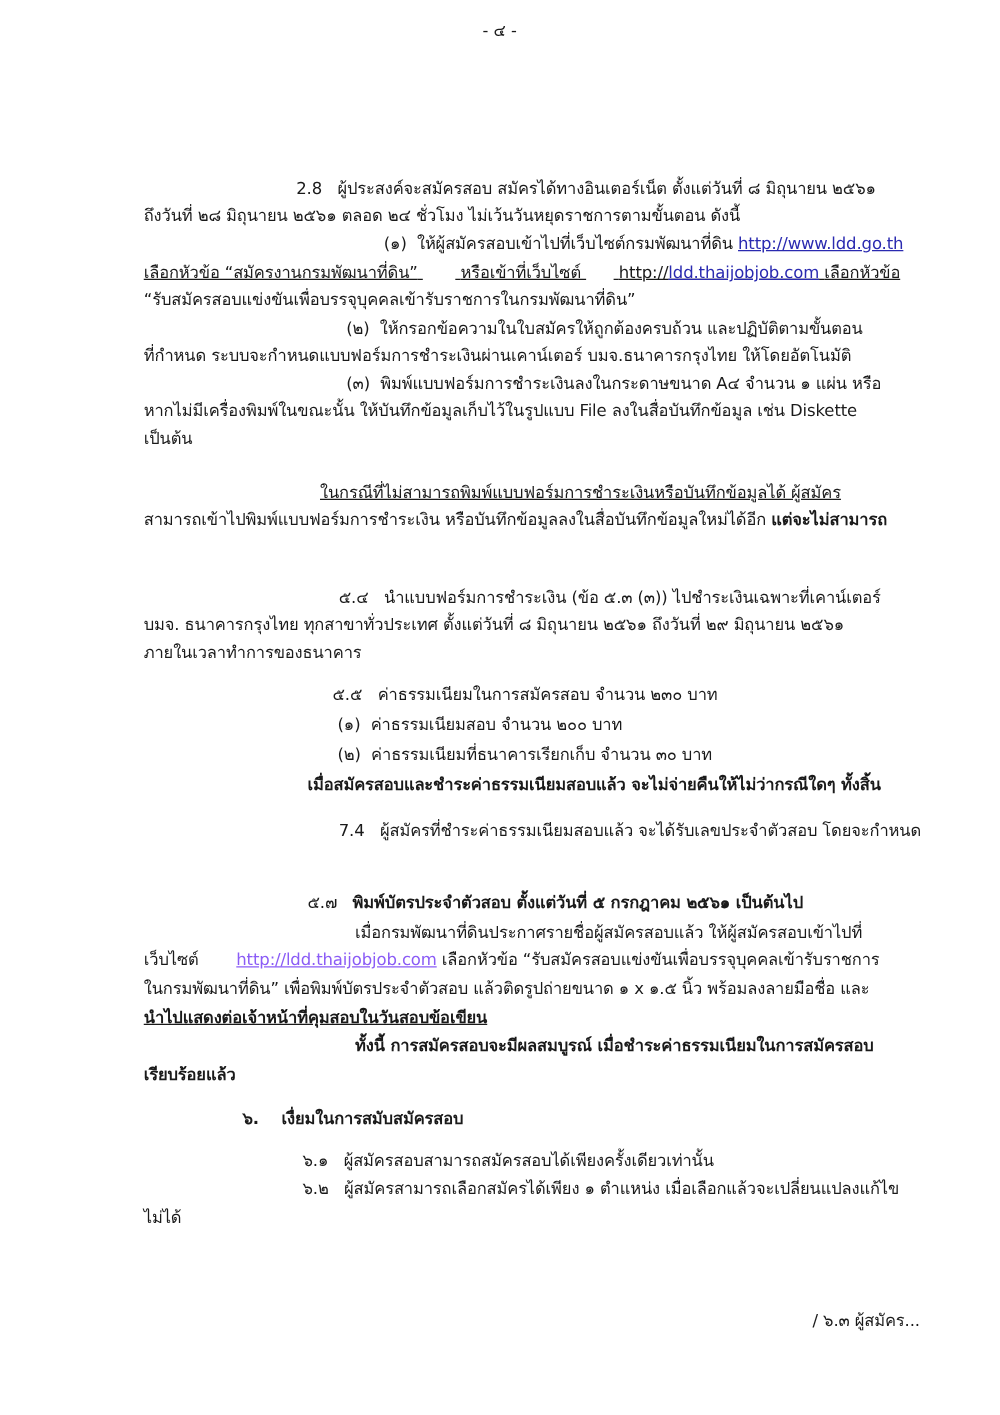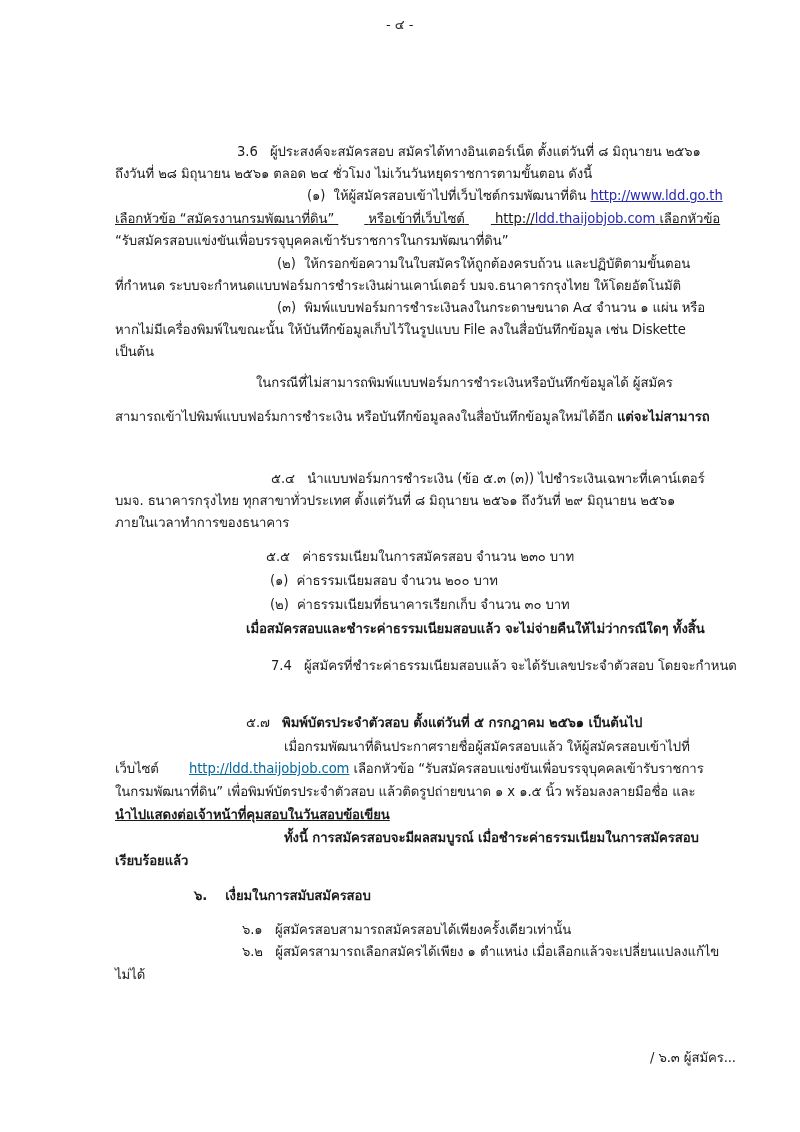--- a/index.html
+++ b/index.html
@@ -27,39 +27,39 @@
       line-height: 18px;
       letter-spacing: -0.1px;
     }
     .b { font-weight: bold; }
     .u { text-decoration: underline; }
     .link {
       color: #2a2ab0;
       text-decoration: underline;
     }
     .link-dark {
-      color: #0369a1;
+      color: #8b5cf6;
       text-decoration: underline;
     }
     .page-num {
       position: absolute;
       left: 386px;
       top: 14px;
       font-size: 13px;
     }
   </style>
 </head>
 <body>
 
 <div class="page">
 
   <div class="page-num">- ๔ -</div>
 
   <div class="ln" style="left:237px; top:143px;">
-    <span>3.6</span>&nbsp;&nbsp;
+    <span>2.8</span>&nbsp;&nbsp;
     <span>ผู้ประสงค์จะสมัครสอบ สมัครได้ทางอินเตอร์เน็ต ตั้งแต่วันที่ ๘ มิถุนายน ๒๕๖๑</span>
   </div>
   <div class="ln" style="left:115px; top:165px;">ถึงวันที่ ๒๘ มิถุนายน ๒๕๖๑ ตลอด ๒๔ ชั่วโมง ไม่เว้นวันหยุดราชการตามขั้นตอน  ดังนี้</div>
 
   <div class="ln" style="left:307px; top:187px;text-align:center;">
     <span>(๑)</span>&nbsp;
     <span>ให้ผู้สมัครสอบเข้าไปที่เว็บไซต์กรมพัฒนาที่ดิน</span>
     <a class="link" href="#">http://www.ldd.go.th</a>
   </div>
   <div class="ln" style="left:115px; top:210px;text-decoration:underline;">
@@ -78,21 +78,21 @@
   </div>
   <div class="ln" style="left:115px; top:277px;">ที่กำหนด ระบบจะกำหนดแบบฟอร์มการชำระเงินผ่านเคาน์เตอร์ บมจ.ธนาคารกรุงไทย ให้โดยอัตโนมัติ</div>
 
   <div class="ln" style="left:277px; top:299px;">
     <span>(๓)</span>&nbsp;
     <span>พิมพ์แบบฟอร์มการชำระเงินลงในกระดาษขนาด A๔ จำนวน ๑ แผ่น หรือ</span>
   </div>
   <div class="ln" style="left:115px; top:321px;">หากไม่มีเครื่องพิมพ์ในขณะนั้น ให้บันทึกข้อมูลเก็บไว้ในรูปแบบ File    ลงในสื่อบันทึกข้อมูล เช่น Diskette</div>
   <div class="ln" style="left:115px; top:343px;">เป็นต้น</div>
 
-  <div class="ln" style="left:256px; top:374px;">ในกรณีที่ไม่สามารถพิมพ์แบบฟอร์มการชำระเงินหรือบันทึกข้อมูลได้ ผู้สมัคร</div>
+  <div class="ln" style="left:256px; top:386px;text-decoration:underline;">ในกรณีที่ไม่สามารถพิมพ์แบบฟอร์มการชำระเงินหรือบันทึกข้อมูลได้ ผู้สมัคร</div>
   <div class="ln" style="left:115px; top:408px;">
     <span>สามารถเข้าไปพิมพ์แบบฟอร์มการชำระเงิน หรือบันทึกข้อมูลลงในสื่อบันทึกข้อมูลใหม่ได้อีก</span>
     <span class="b">แต่จะไม่สามารถ</span>
   </div>
 
   <div class="ln" style="left:271px; top:470px;">
     <span>๕.๔</span>&nbsp;&nbsp;
     <span>นำแบบฟอร์มการชำระเงิน (ข้อ ๕.๓ (๓)) ไปชำระเงินเฉพาะที่เคาน์เตอร์</span>
   </div>
   <div class="ln" style="left:115px; top:492px;">บมจ. ธนาคารกรุงไทย ทุกสาขาทั่วประเทศ ตั้งแต่วันที่ ๘ มิถุนายน ๒๕๖๑ ถึงวันที่ ๒๙ มิถุนายน ๒๕๖๑</div>

